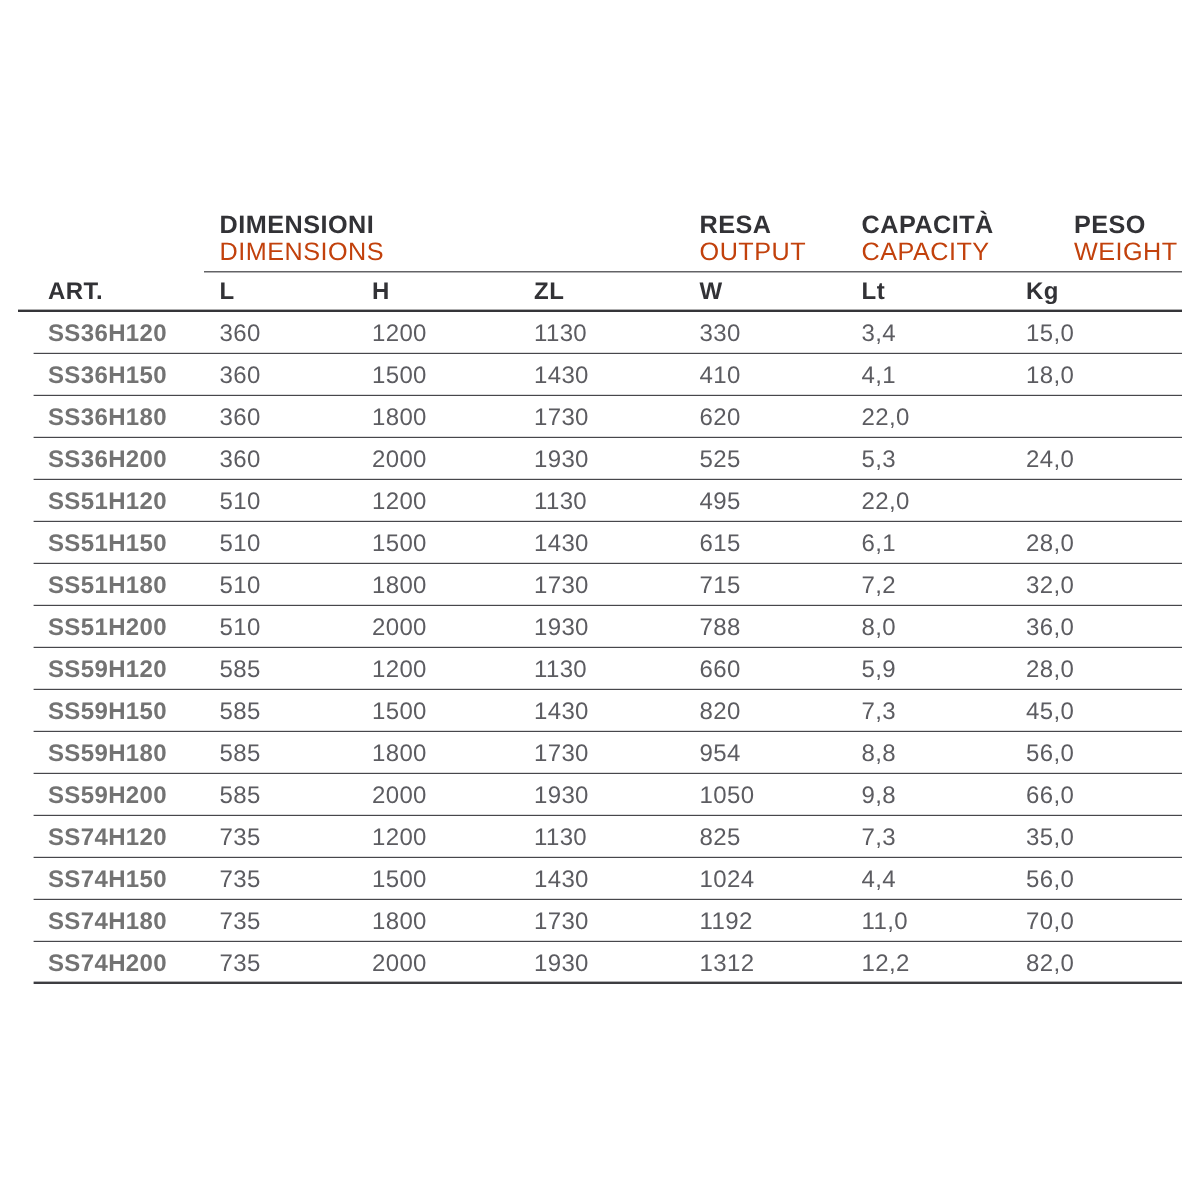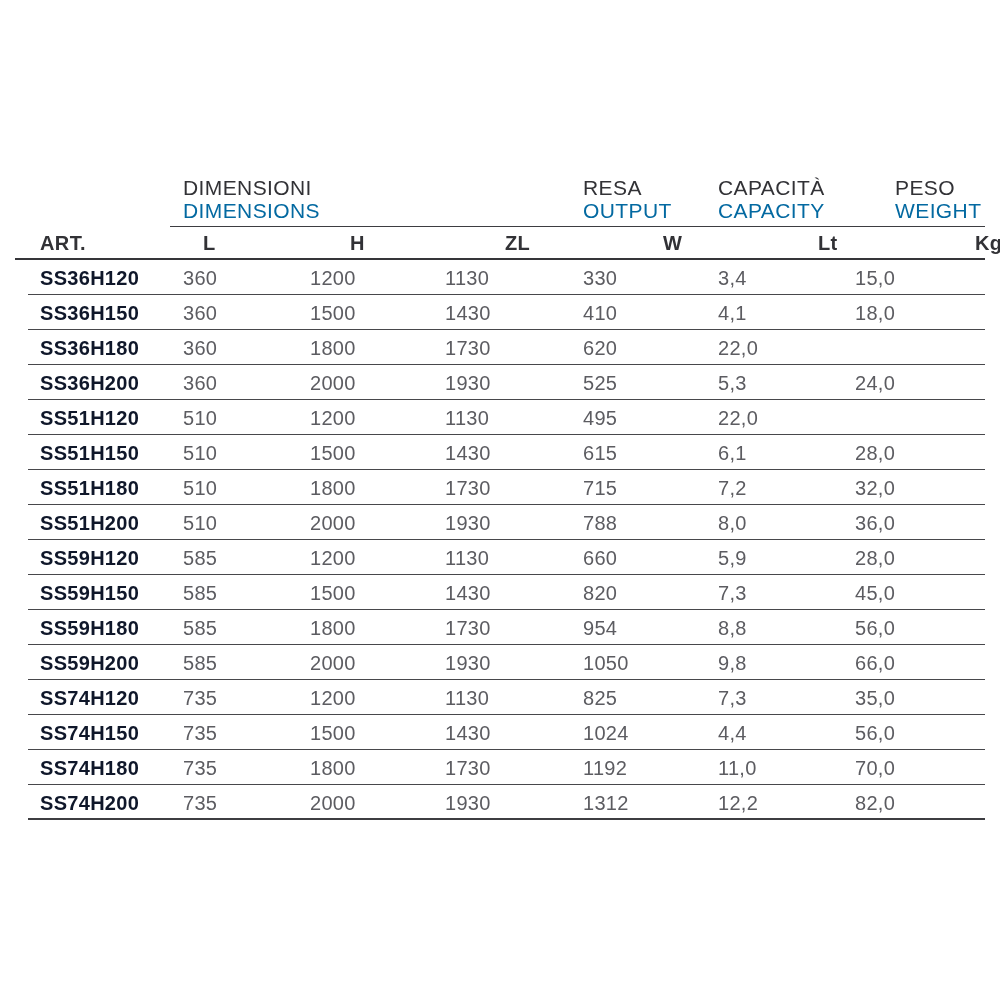--- a/index.html
+++ b/index.html
@@ -24,49 +24,48 @@
     position: relative;
     height: 54px;
   }
   .group-head {
     position: absolute;
     top: 3px;
     white-space: nowrap;
   }
   .group-title {
     font-size: 21px;
-    font-weight: normal;
+    font-weight: bold;
     letter-spacing: 0.4px;
     color: #323236;
     line-height: 23px;
   }
   .group-subtitle {
     font-size: 21px;
     font-weight: normal;
     letter-spacing: 0.4px;
-    color: #0369a1;
+    color: #c2410c;
     line-height: 23px;
   }
   .group-line {
     position: absolute;
     left: 155px;
     right: 0;
     bottom: 0;
     border-bottom: 1.5px solid #3d3d41;
   }
   
   .grid-row {
     display: grid;
     grid-template-columns: 168px 127px 135px 138px 135px 137px 130px;
     align-items: center;
   }
   .cols-row {
     height: 33px;
     border-bottom: 2.5px solid #353539;
-    gap: 20px;
   }
   .col-head {
     font-size: 20px;
     font-weight: bold;
     letter-spacing: 0.4px;
     color: #323236;
     line-height: 30px;
   }
   .cell-art { padding-left: 25px; }
   
@@ -87,21 +86,21 @@
     border-bottom-color: #3d3d41;
   }
   .cell {
     font-size: 20px;
     letter-spacing: 0.3px;
     line-height: 34px;
     white-space: nowrap;
   }
   .cell.art {
     font-weight: bold;
-    color: #0f172a;
+    color: #737373;
   }
   .cell.num {
     font-weight: normal;
     color: #5c5c61;
   }
 </style>
 </head>
 <body>
 
 <div class="page">

